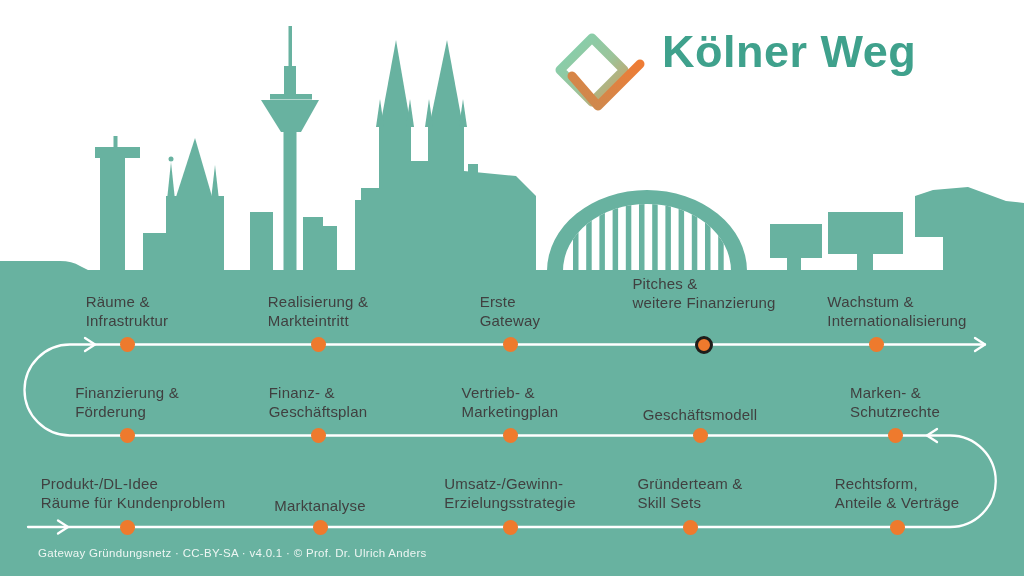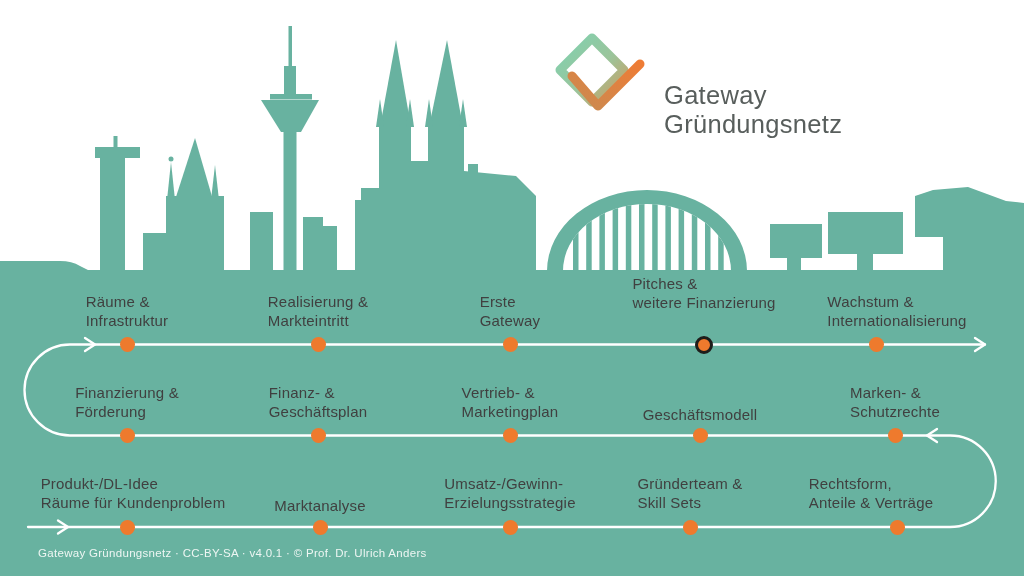--- a/index.html
+++ b/index.html
@@ -140,21 +140,21 @@
         <stop offset="1" stop-color="#d09a5c"></stop>
       </linearGradient>
       <linearGradient id="lg2" x1="0" y1="1" x2="1" y2="0">
         <stop offset="0" stop-color="#c98b52"></stop>
         <stop offset="1" stop-color="#ee7c35"></stop>
       </linearGradient>
     </defs>
     <path d="M12,40 L44,8 L76,40 L44,72 Z" fill="none" stroke="url(#lg1)" stroke-width="9" stroke-linejoin="round"></path>
     <path d="M24,46 L50,76 L92,34" fill="none" stroke="url(#lg2)" stroke-width="9" stroke-linecap="round" stroke-linejoin="round"></path>
   </svg>
-  <div class="logo-subtitle">Gateway Gründungsnetz</div>
+  <div class="logo-title">Kölner Weg</div>
 </div>
 
 <div class="ms-label" style="left:127px;top:293px">Räume &amp;
 Infrastruktur</div>
 <div class="ms-label" style="left:318px;top:293px">Realisierung &amp;
 Markteintritt</div>
 <div class="ms-label" style="left:510px;top:293px">Erste
 Gateway</div>
 <div class="ms-label" style="left:704px;top:275px">Pitches &amp;
 weitere Finanzierung</div>
@@ -171,21 +171,21 @@
 <div class="ms-label" style="left:895px;top:384px">Marken- &amp;
 Schutzrechte</div>
 
 <div class="ms-label" style="left:133px;top:475px">Produkt-/DL-Idee
 Räume für Kundenproblem</div>
 <div class="ms-label" style="left:320px;top:497px">Marktanalyse</div>
 <div class="ms-label" style="left:510px;top:475px">Umsatz-/Gewinn-
 Erzielungsstrategie</div>
 <div class="ms-label" style="left:690px;top:475px">Gründerteam &amp;
 Skill Sets</div>
-<div class="ms-label" style="left:871px;top:475px">Rechtsform,
+<div class="ms-label" style="left:897px;top:475px">Rechtsform,
 Anteile &amp; Verträge</div>
 
 <div class="marker" style="left:119.5px;top:337px"></div>
 <div class="marker" style="left:310.5px;top:337px"></div>
 <div class="marker" style="left:502.5px;top:337px"></div>
 <div class="marker current" style="left:695px;top:335.5px"></div>
 <div class="marker" style="left:868.5px;top:337px"></div>
 
 <div class="marker" style="left:119.5px;top:428px"></div>
 <div class="marker" style="left:310.5px;top:428px"></div>

